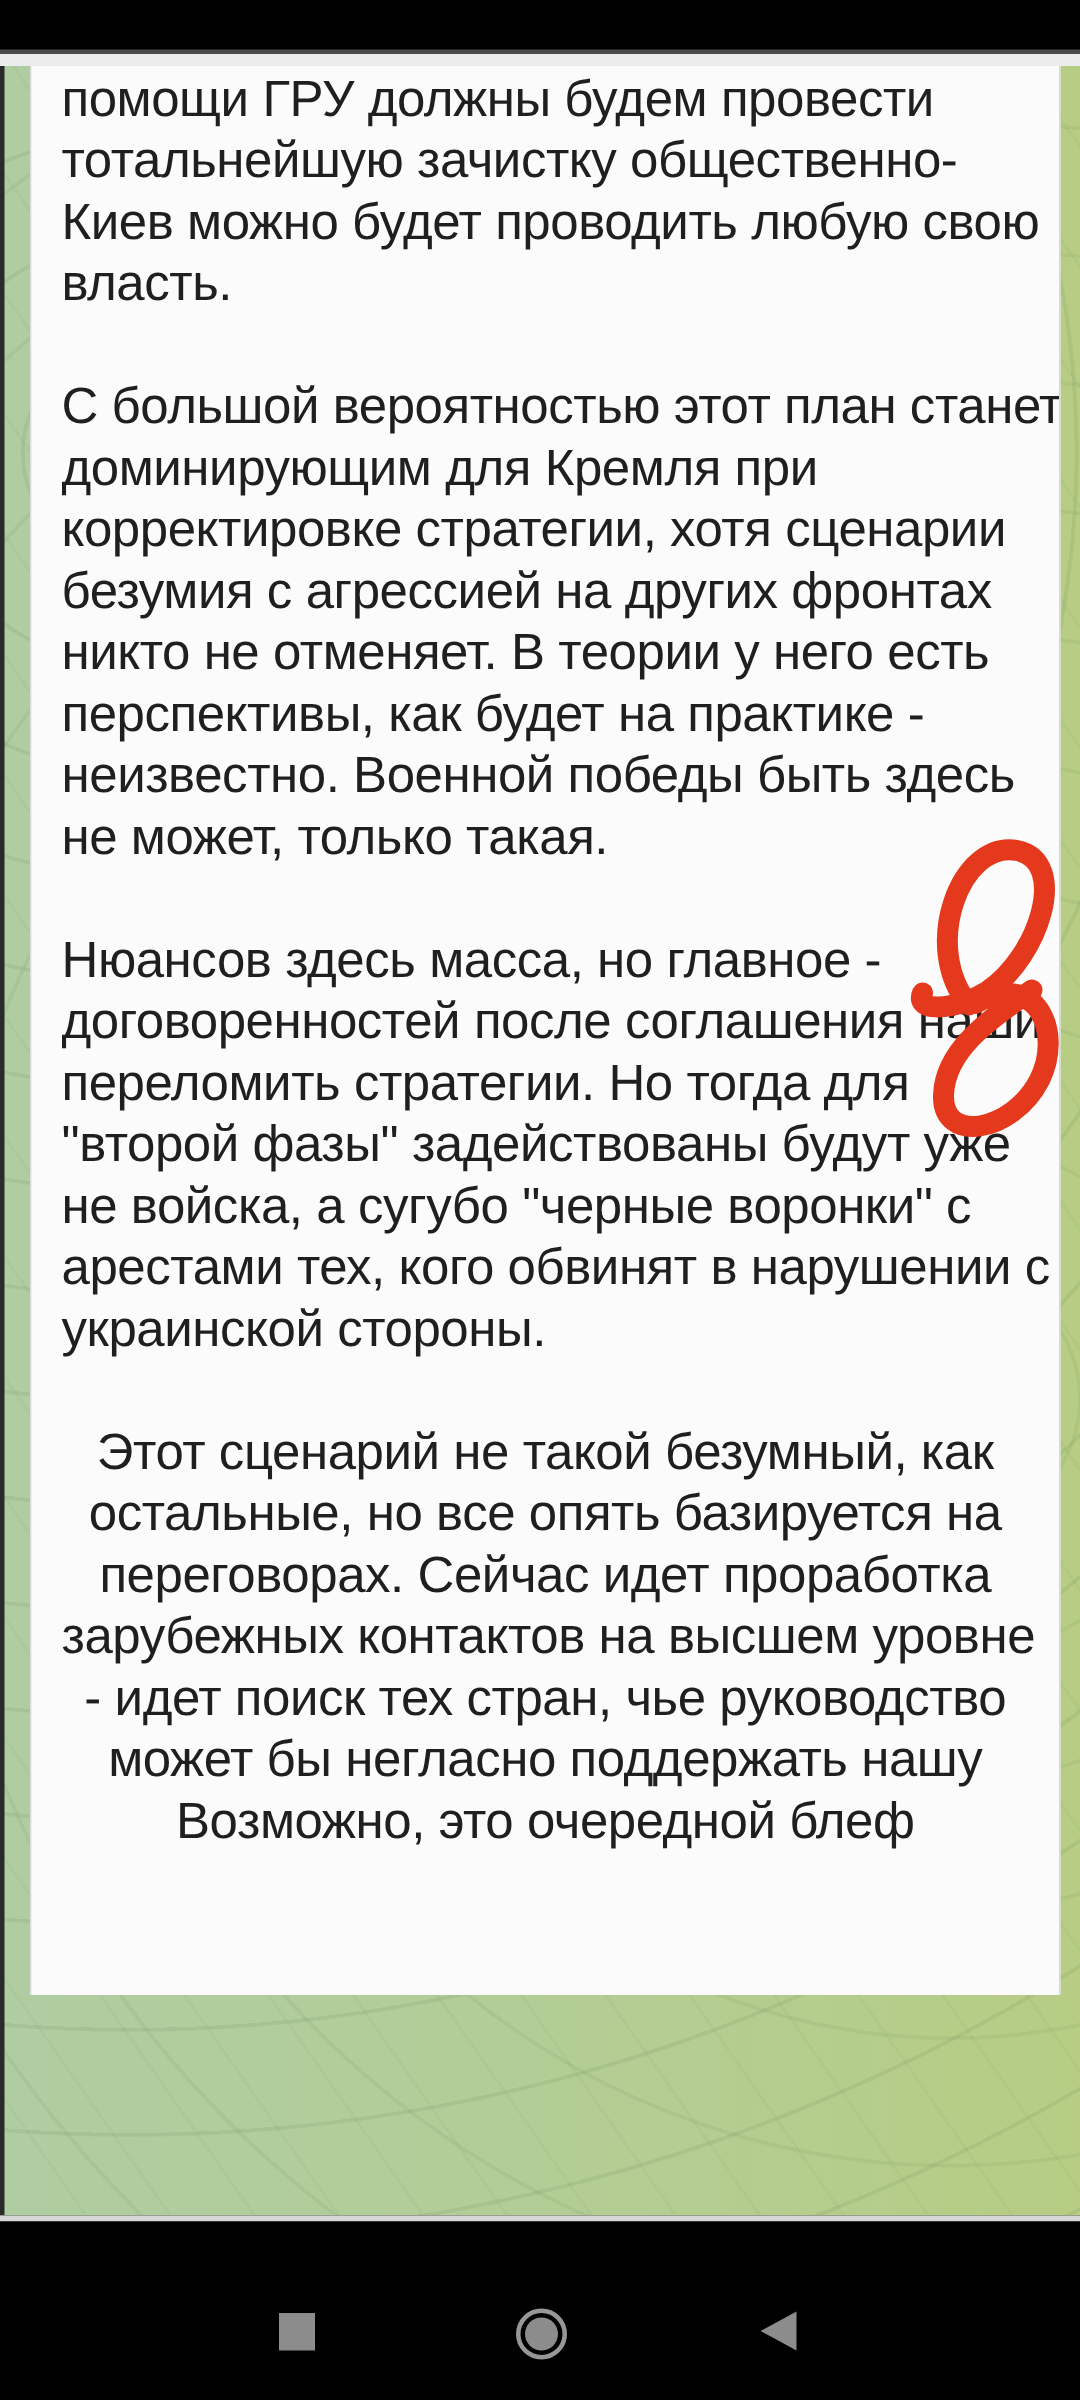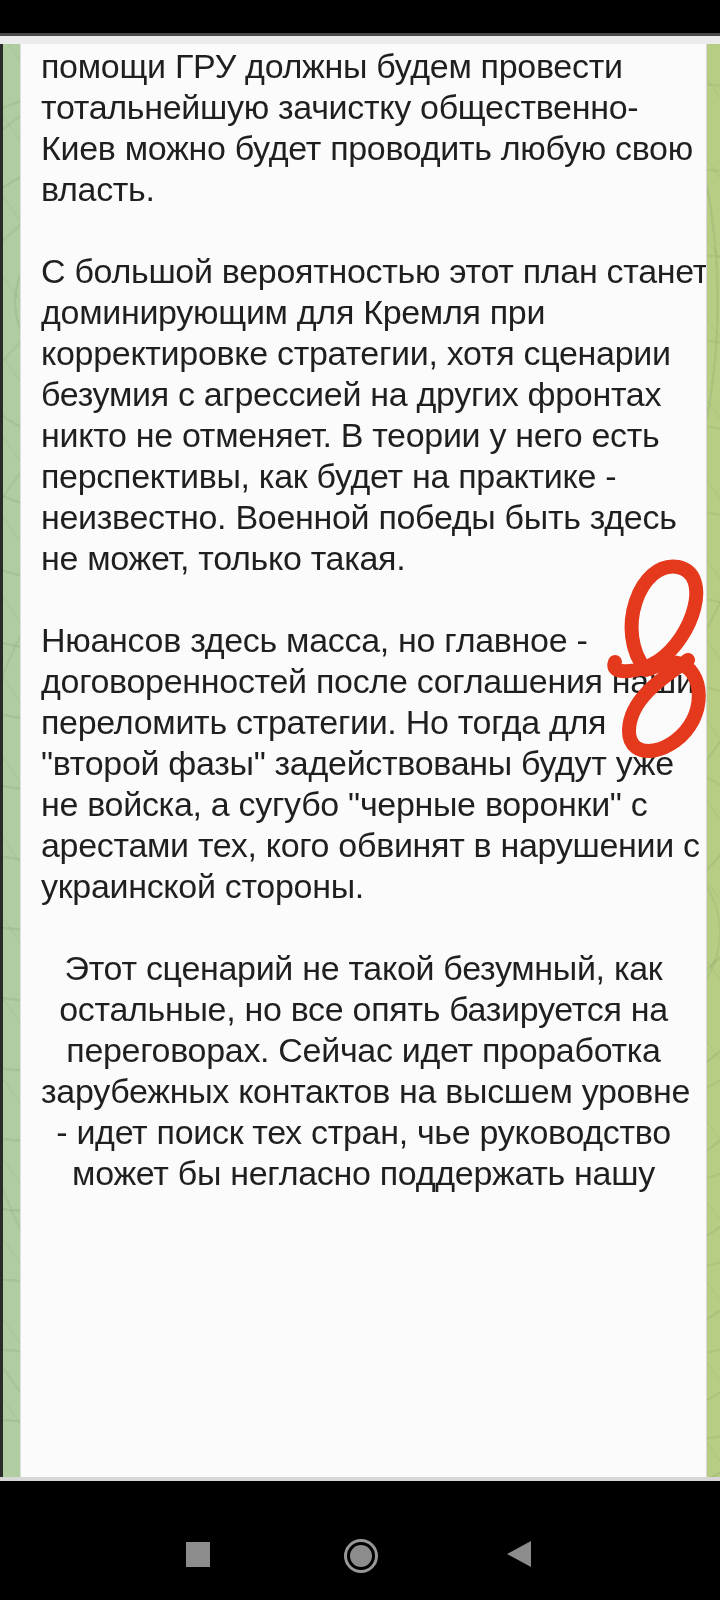--- a/index.html
+++ b/index.html
@@ -25,21 +25,21 @@
     position:absolute; inset:0;
     background:
       repeating-radial-gradient(circle at 12% 18%, rgba(70,100,60,0.10) 0 2px, rgba(0,0,0,0) 3px 70px),
       repeating-radial-gradient(circle at 88% 62%, rgba(70,100,60,0.08) 0 2px, rgba(0,0,0,0) 3px 85px),
       repeating-linear-gradient(55deg, rgba(80,110,70,0.05) 0 2px, rgba(0,0,0,0) 2px 46px);
   }
   .left-sliver { position:absolute; left:0; top:0; width:3px; height:100%; background:#2a2a2a; }
 
   
   .bubble {
-    position:absolute; left:20px; top:0; width:687px; height:1433px;
+    position:absolute; left:20px; top:0; width:687px; height:1286px;
     background:var(--bubble-bg,#fbfbfb);
     border-left:1px solid #dedede;
     border-right:1px solid #d8d8d8;
     box-sizing:border-box;
     padding:2px 20px 0 20px;
     overflow:hidden;
   }
   .paragraph { margin:0 0 41px 0; }
   .paragraph:last-child { margin-bottom:0;text-align:center; }
   .line {
@@ -117,20 +117,21 @@
         <div class="line">арестами тех, кого обвинят в нарушении с</div>
         <div class="line">украинской стороны.</div>
       </div>
     <div class="paragraph">
         <div class="line">Этот сценарий не такой безумный, как</div>
         <div class="line">остальные, но все опять базируется на</div>
         <div class="line">переговорах. Сейчас идет проработка</div>
         <div class="line">зарубежных контактов на высшем уровне</div>
         <div class="line">- идет поиск тех стран, чье руководство</div>
         <div class="line">может бы негласно поддержать нашу</div>
+        <div class="line">Возможно, это очередной блеф</div>
       </div>
   </div>
 </div>
 
 <svg class="annotation-8" viewBox="0 0 122 228" xmlns="http://www.w3.org/2000/svg">
   <path d="M 50 122
            C 18 84, 44 12, 82 19
            C 117 26, 97 90, 62 113
            C 43 125, 13 128, 19 114" fill="none" stroke="currentColor" stroke-width="14" stroke-linecap="round"></path>
   <path d="M 54 121

